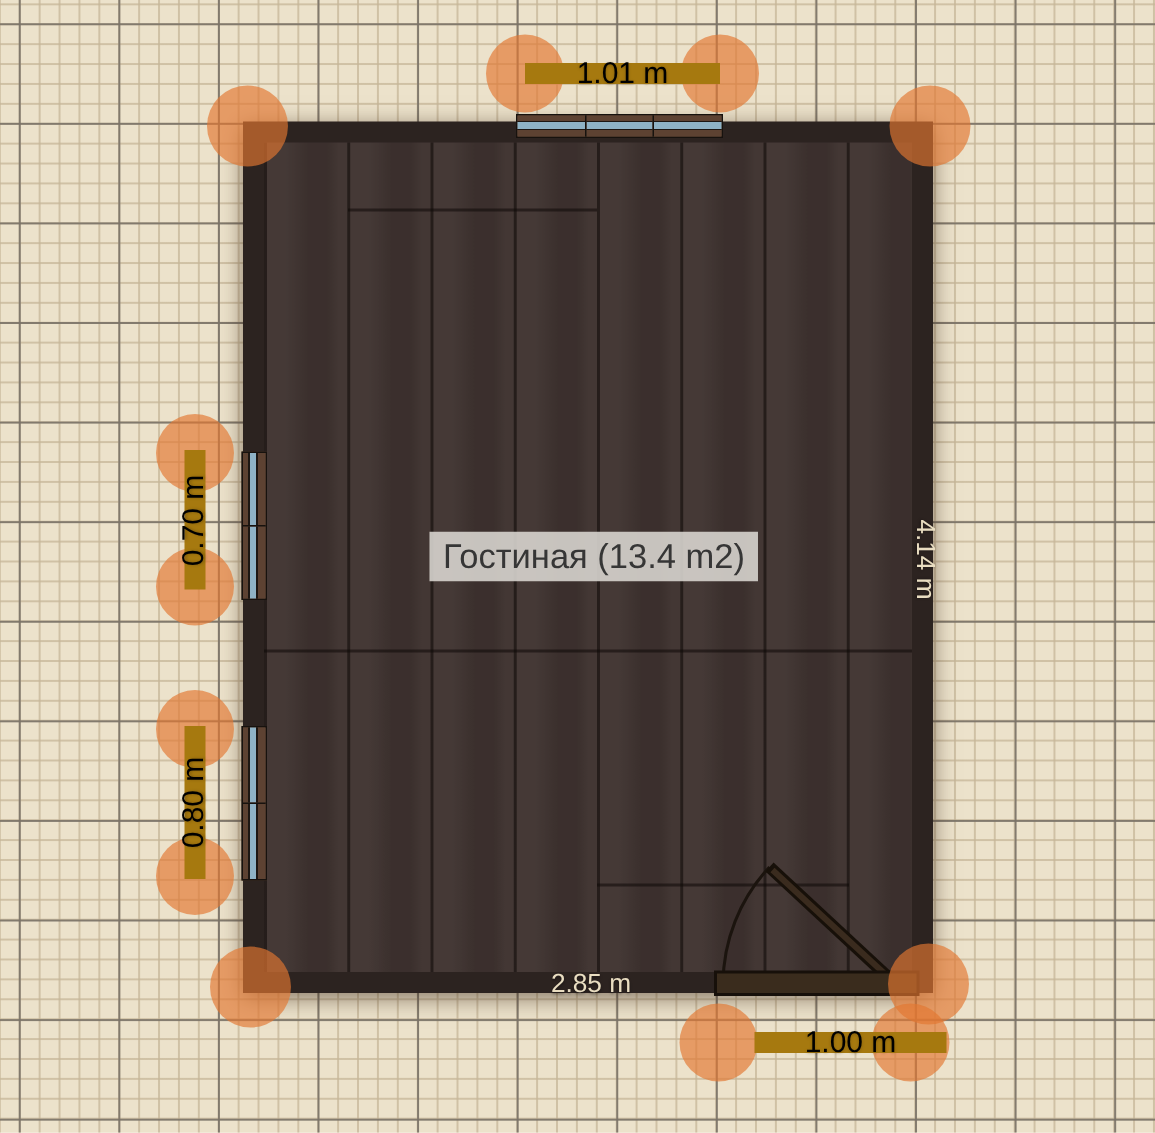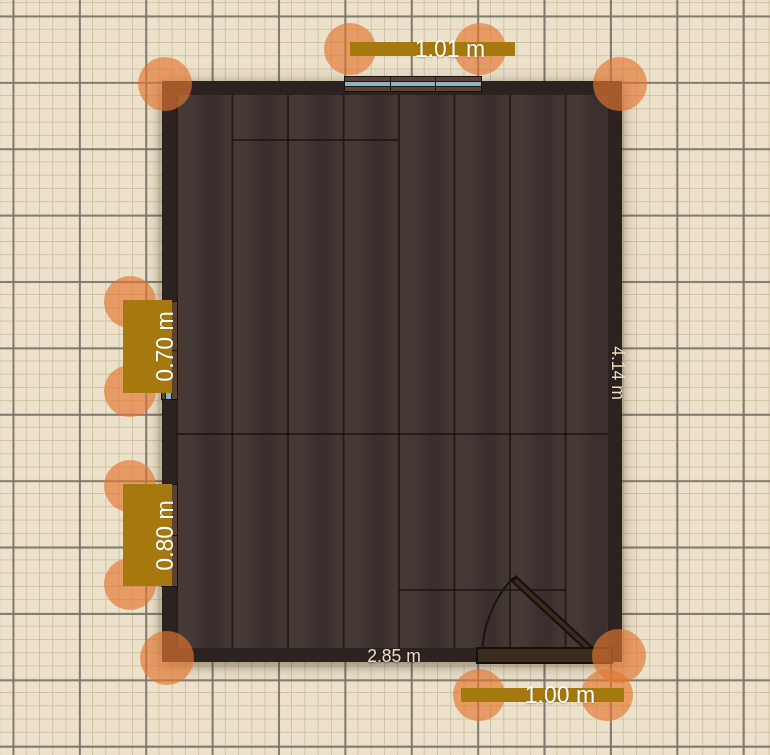--- a/index.html
+++ b/index.html
@@ -35,22 +35,22 @@
     background:linear-gradient(180deg,#5d4232 0 3.5px,#1d1713 3.5px 4.5px,#8fb3c6 4.5px 9px,#1d1713 9px 10px,#5d4232 10px);}
   .window-h .pane:first-child{border-left:none;}
   .window-v{flex-direction:column;}
   .window-v .pane{flex:1;border-top:1.5px solid #17120e;
     background:linear-gradient(90deg,#5d4232 0 3.5px,#1d1713 3.5px 4.5px,#8fb3c6 4.5px 9px,#1d1713 9px 10px,#5d4232 10px);}
   .window-v .pane:first-child{border-top:none;}
   .handle{position:absolute;width:54px;height:54px;border-radius:50%;background:rgba(226,119,48,0.66);}
   .dim-handle{position:absolute;width:52px;height:52px;border-radius:50%;background:rgba(226,119,48,0.66);}
   .dim-bar{
     position:absolute;background:#a6790f;display:flex;align-items:center;justify-content:center;
-    color:#ffffff;font-size:23px;line-height:1;white-space:nowrap;
-    text-shadow:0 1px 2px rgba(60,40,0,0.35);overflow:visible;padding-left:35px;
+    color:#000000;font-size:20px;line-height:1;white-space:nowrap;
+    text-shadow:0 1px 2px rgba(60,40,0,0.35);overflow:visible;
   }
   .dim-bar .vtext{transform:rotate(-90deg);}
   .room-label{
     position:absolute;left:396px;top:371px;transform:translate(-50%,-50%);
     background:rgba(215,212,206,0.9);color:#363636;font-size:23px;
     padding:3px 9px;white-space:nowrap;
   }
   .wall-label{
     position:absolute;color:#e9ddc1;font-size:17.5px;white-space:nowrap;
     text-shadow:0 1px 2px rgba(0,0,0,0.4);
@@ -111,21 +111,22 @@
   </div>
 
   <div class="dim-handle" style="left:104px;top:460px;"></div>
   <div class="dim-handle" style="left:104px;top:558px;"></div>
   <div class="dim-bar" style="left:123px;top:484px;width:14px;height:102px;">
     <span class="vtext">0.80 m</span>
   </div>
 
   <div class="dim-handle" style="left:453px;top:669px;"></div>
   <div class="dim-handle" style="left:581px;top:669px;"></div>
-  <div class="dim-bar" style="left:461px;top:688px;width:128px;height:14px;">
+  <div class="dim-bar" style="left:503px;top:688px;width:128px;height:14px;">
     <span>1.00 m</span>
   </div>
 
   <div class="wall-label bottom">2.85 m</div>
   <div class="wall-label right">4.14 m</div>
 
+  <div class="room-label">Гостиная (13.4 m2)</div>
 
 </div>
 
 </body></html>

